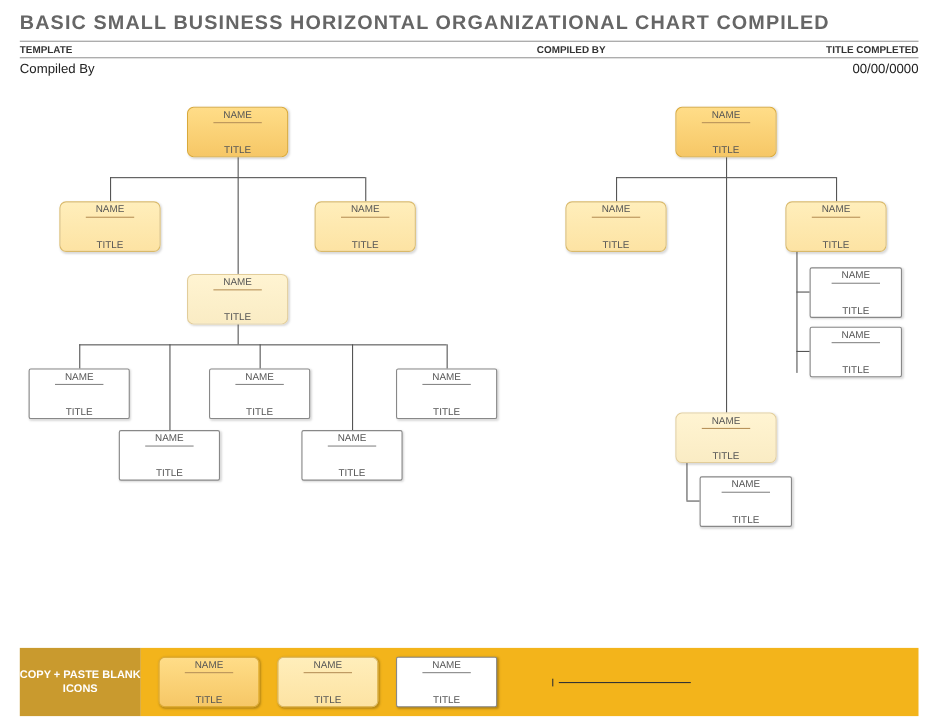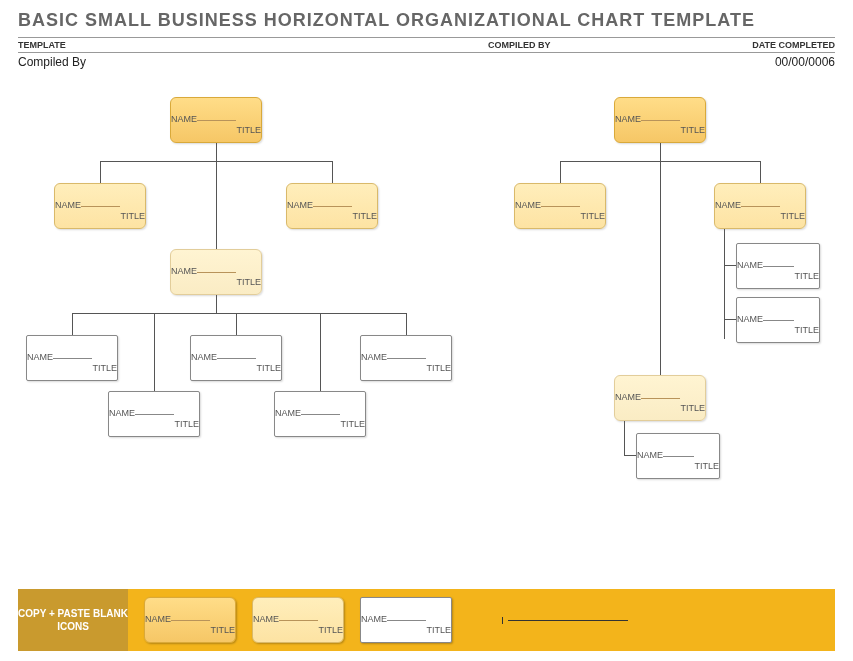--- a/index.html
+++ b/index.html
@@ -50,20 +50,21 @@
   }
 
   .node {
     position: absolute;
     width: 92px;
     height: 46px;
     background: #fff;
     border: 1px solid #888;
     border-radius: 2px;
     display: flex;
+    flex-direction: column;
     align-items: center;
     justify-content: center;
     font-size: 9px;
     color: #555;
     box-shadow: 1px 1px 2px rgba(0,0,0,0.15);
   }
   .node.y1 { background: linear-gradient(#ffdd88,#f6c766); border-color:#d9a93a; border-radius:6px; }
   .node.y2 { background: linear-gradient(#ffeebb,#fde3a3); border-color:#d9b96a; border-radius:6px; }
   .node.y3 { background: linear-gradient(#fff4d2,#faecc4); border-color:#e2cd9a; border-radius:6px; }
   .node .nm { padding-bottom:2px; }
@@ -109,30 +110,30 @@
     position:relative;
   }
   .footer-line-sample::before {
     content:""; position:absolute; left:-6px; top:-3px;
     width:1px; height:7px; background:#333;
   }
 </style>
 </head>
 <body>
 
-<div class="title">BASIC SMALL BUSINESS HORIZONTAL ORGANIZATIONAL CHART TEMPLATE</div>
+<div class="title">BASIC SMALL BUSINESS HORIZONTAL ORGANIZATIONAL CHART COMPILED</div>
 
 <div class="meta-row">
   <div class="meta-cell meta-company">TEMPLATE</div>
   <div class="meta-cell meta-compiled">COMPILED BY</div>
-  <div class="meta-cell meta-date">DATE COMPLETED</div>
+  <div class="meta-cell meta-date">TITLE COMPLETED</div>
 </div>
 <div class="values-row">
   <div class="val-compiled">Compiled By</div>
-  <div class="val-date">00/00/0006</div>
+  <div class="val-date">00/00/0000</div>
 </div>
 
 <div class="canvas">
 
   <div class="node y1" style="left:170px; top:28px;">
     <div class="nm">NAME</div>
     <div class="sep"></div>
     <div class="tl">TITLE</div>
   </div>
   <div class="line vline" style="left:216px; top:74px; height:18px;"></div>

